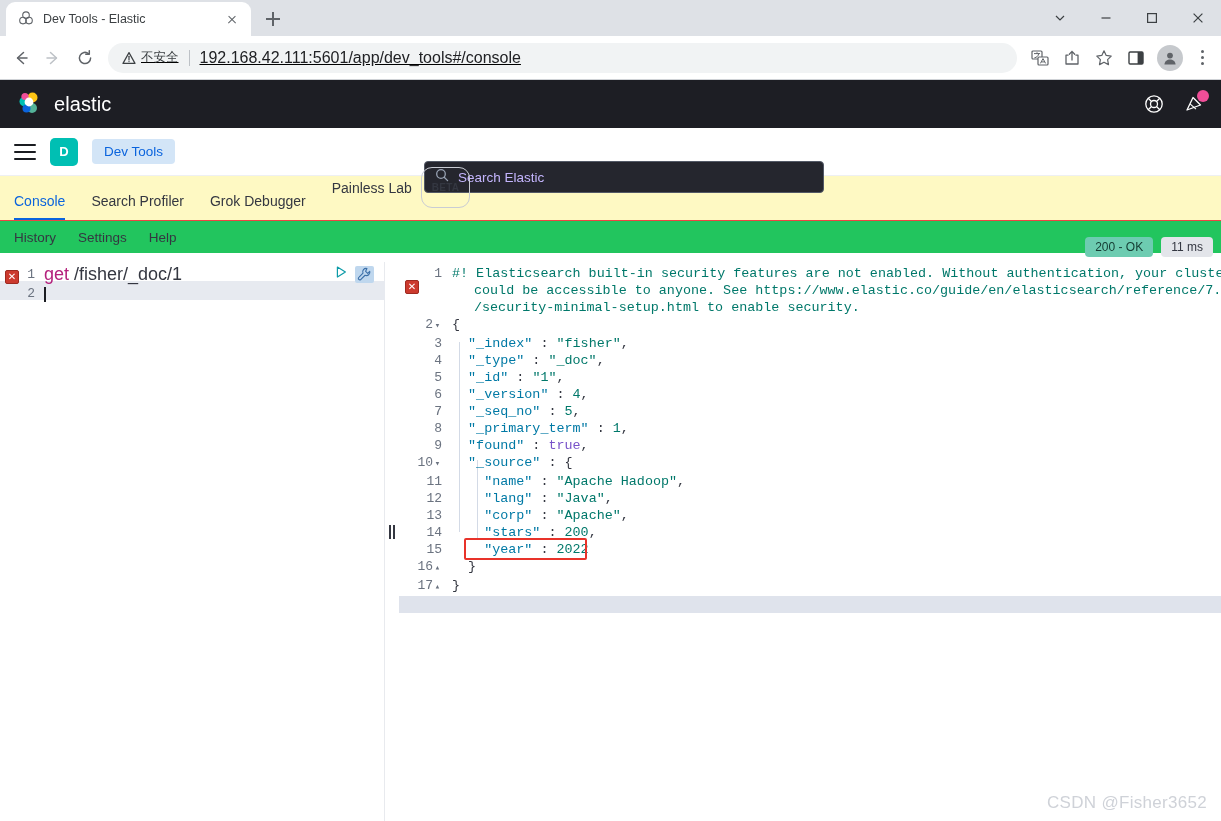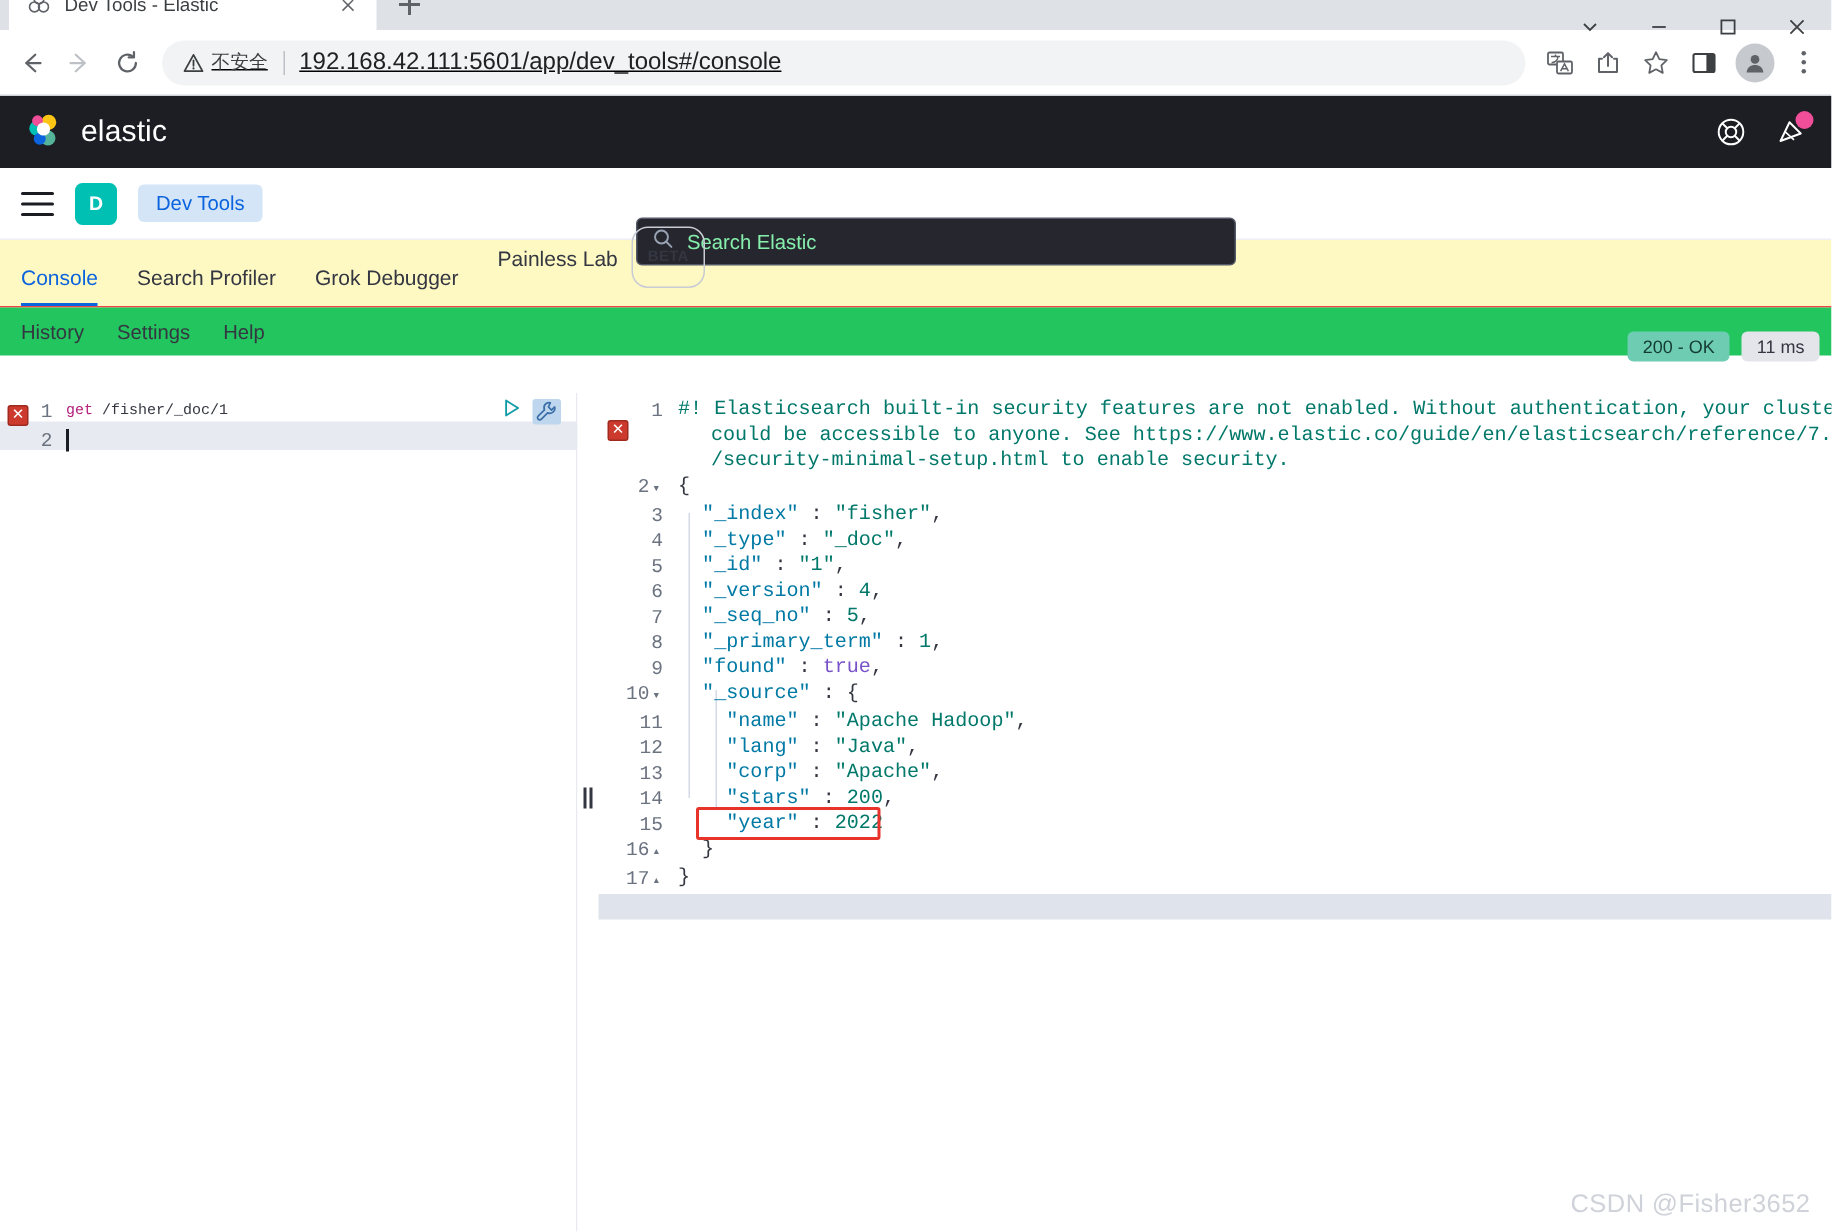--- a/index.html
+++ b/index.html
@@ -6,21 +6,21 @@
   html, body {
     width: 1221px; height: 821px;
     overflow: hidden;
     font-family: "Liberation Sans", sans-serif;
     background: #ffffff;
   }
   .page { position: relative; width: 1221px; height: 821px; }
 
   
   .chrome-tabstrip {
-    height: 20px; background: #dee1e6;
+    height: 36px; background: #dee1e6;
     display: flex; align-items: flex-end; position: relative;
   }
   .tab {
     width: 245px; height: 34px; background: #ffffff;
     border-radius: 9px 9px 0 0;
     display: flex; align-items: center; gap: 9px;
     padding: 0 10px 0 12px; margin-left: 6px;
     position: relative;
   }
   .tab-favicon { width: 16px; height: 16px; flex: 0 0 16px; }
@@ -92,21 +92,21 @@
     position: relative;
   }
   .el-brand { display: flex; align-items: center; gap: 10px; }
   .el-logo { width: 28px; height: 28px; position: relative; }
   .el-wordmark { font-size: 20px; color: #ffffff; letter-spacing: 0.1px; }
   .search-wrap {
     position: absolute; left: 424px; top: 81px; width: 400px; height: 32px;
     border: 1px solid #535966; border-radius: 4px; background: #25262e;
     display: flex; align-items: center; gap: 9px; padding: 0 10px;
   }
-  .search-ph { font-size: 13.5px; color: #86efac; }
+  .search-ph { font-size: 13.5px; color: #c4b5fd; }
   .hdr-right { position: absolute; right: 16px; top: 0; height: 48px;
     display: flex; align-items: center; gap: 18px; }
   .hdr-ico { position: relative; width: 22px; height: 22px; display: flex;
     align-items: center; justify-content: center; }
   .badge-dot {
     position: absolute; right: -4px; top: -3px; width: 12px; height: 12px;
     border-radius: 50%; background: #f04e98;
   }
 
   
@@ -186,21 +186,21 @@
 
   
   .ed-lines { position: absolute; left: 0; top: 3px; width: 385px; }
   .ed-row { display: flex; height: 19px; align-items: center; }
   .ed-gutter {
     width: 44px; flex: 0 0 44px; text-align: right; padding-right: 9px;
     color: #6b7380; font-family: "Liberation Mono", monospace; font-size: 13px;
     position: relative;
   }
   .ed-code {
-    font-family: Liberation Mono, monospace; font-size: 10px; white-space: pre;
+    font-family: Liberation Sans, sans-serif; font-size: 18px; white-space: pre;
   }
   .err-x {
     position: absolute; left: 5px; top: 2.5px; width: 14px; height: 14px;
     background: #cc3a2e; border: 1px solid #9e2a20; border-radius: 2px;
     color: #ffffff; font-size: 10px; line-height: 12px; text-align: center;
     font-family: "Liberation Sans", sans-serif;
   }
   .ed-active-line {
     position: absolute; left: 44px; top: 19px; width: 341px; height: 19px;
     background: #e7eaf0;

